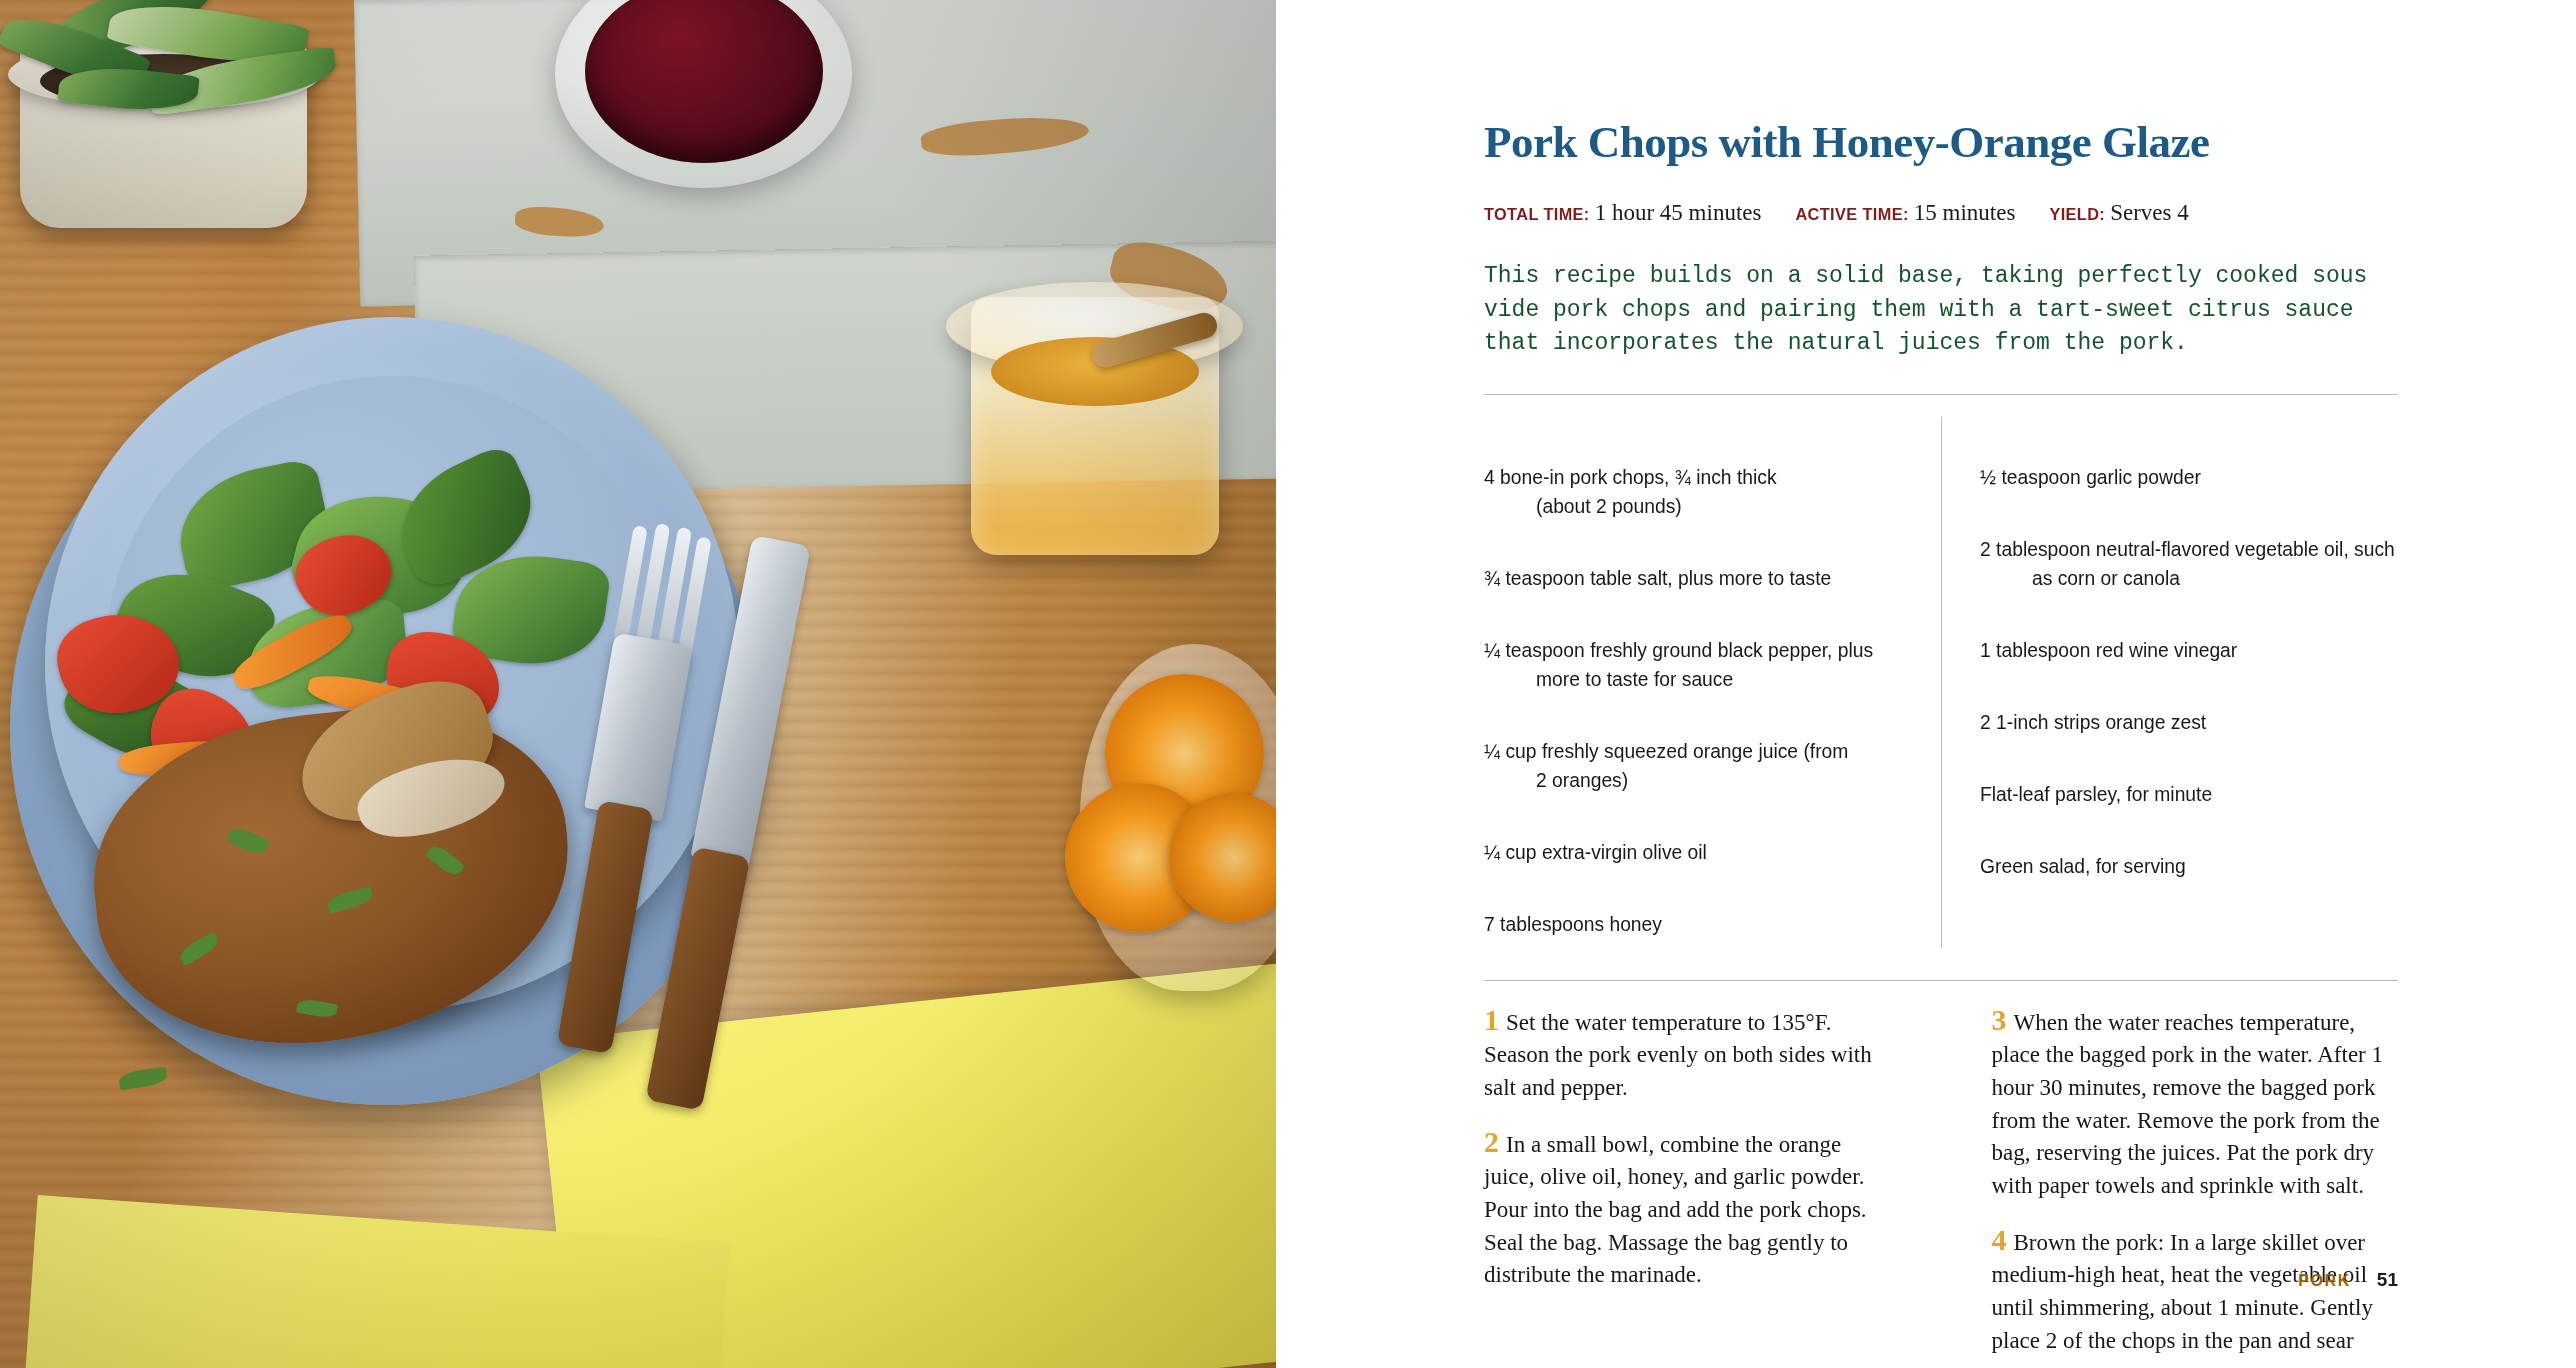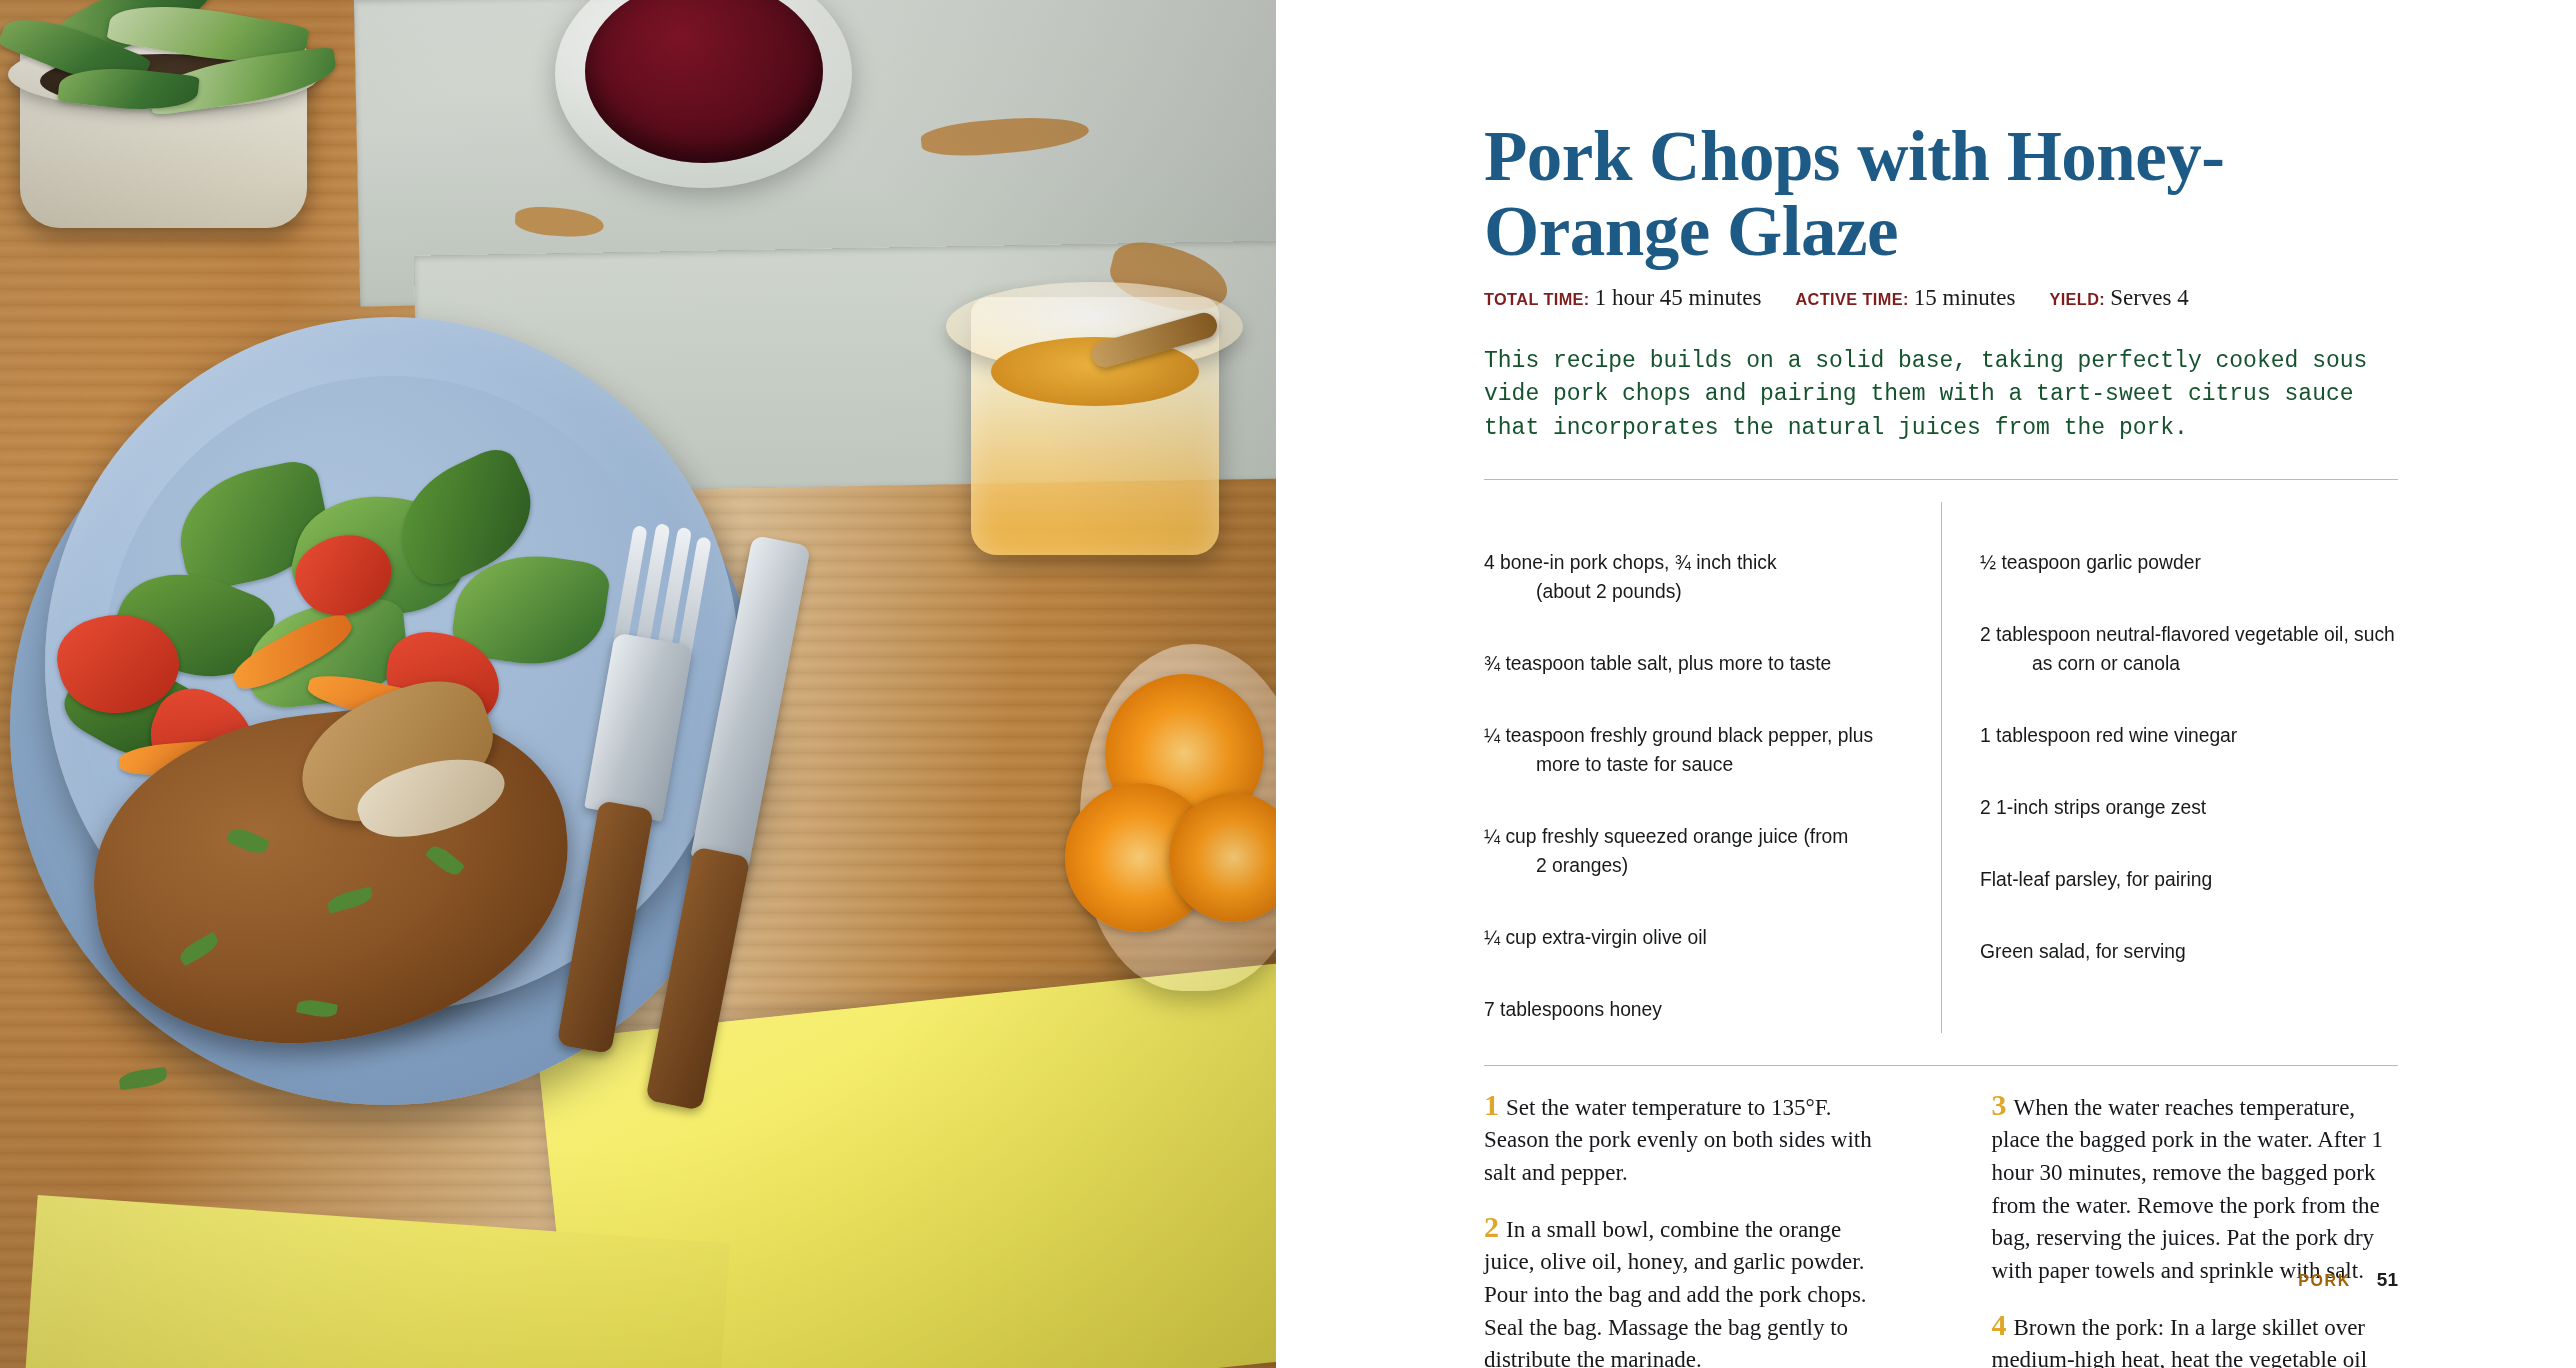--- a/index.html
+++ b/index.html
@@ -266,25 +266,25 @@
   .text-page {
     position: relative;
     flex: 1 1 auto;
     height: 1368px;
     background: #ffffff;
     padding: 119px 178px 59px 208px;
   }
   .recipe-title {
     font-family: "Liberation Serif", serif;
     font-weight: bold;
-    font-size: 71px;
+    font-size: 45px;
     line-height: 1.05;
     color: #1d5a85;
     letter-spacing: -0.5px;
-    margin-bottom: 17px;
+    margin-bottom: 34px;
     max-width: 1050px;
   }
   .meta-row {
     display: flex;
     align-items: baseline;
     gap: 34px;
     margin-bottom: 34px;
     font-size: 18px;
   }
   .meta-item { white-space: nowrap; font-family: "Liberation Sans", sans-serif; }
@@ -546,21 +546,21 @@
           <span>2 tablespoon neutral-flavored vegetable oil, such</span>
           <span class="cont">as corn or canola</span>
         </div>
         <div class="ing-item">
           <span>1 tablespoon red wine vinegar</span>
         </div>
         <div class="ing-item">
           <span>2 1-inch strips orange zest</span>
         </div>
         <div class="ing-item">
-          <span>Flat-leaf parsley, for pairing</span>
+          <span>Flat-leaf parsley, for minute</span>
         </div>
         <div class="ing-item">
           <span>Green salad, for serving</span>
         </div>
       </div>
     </div>
 
     <div class="rule rule2"></div>
 
     <div class="steps">

